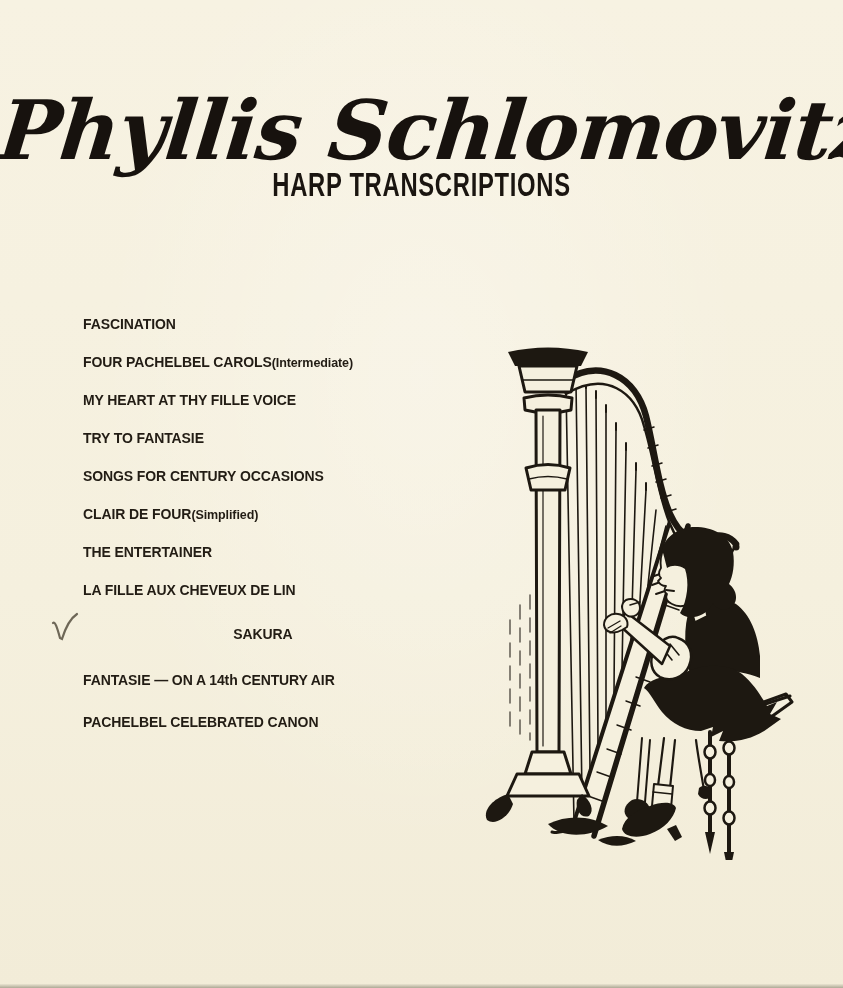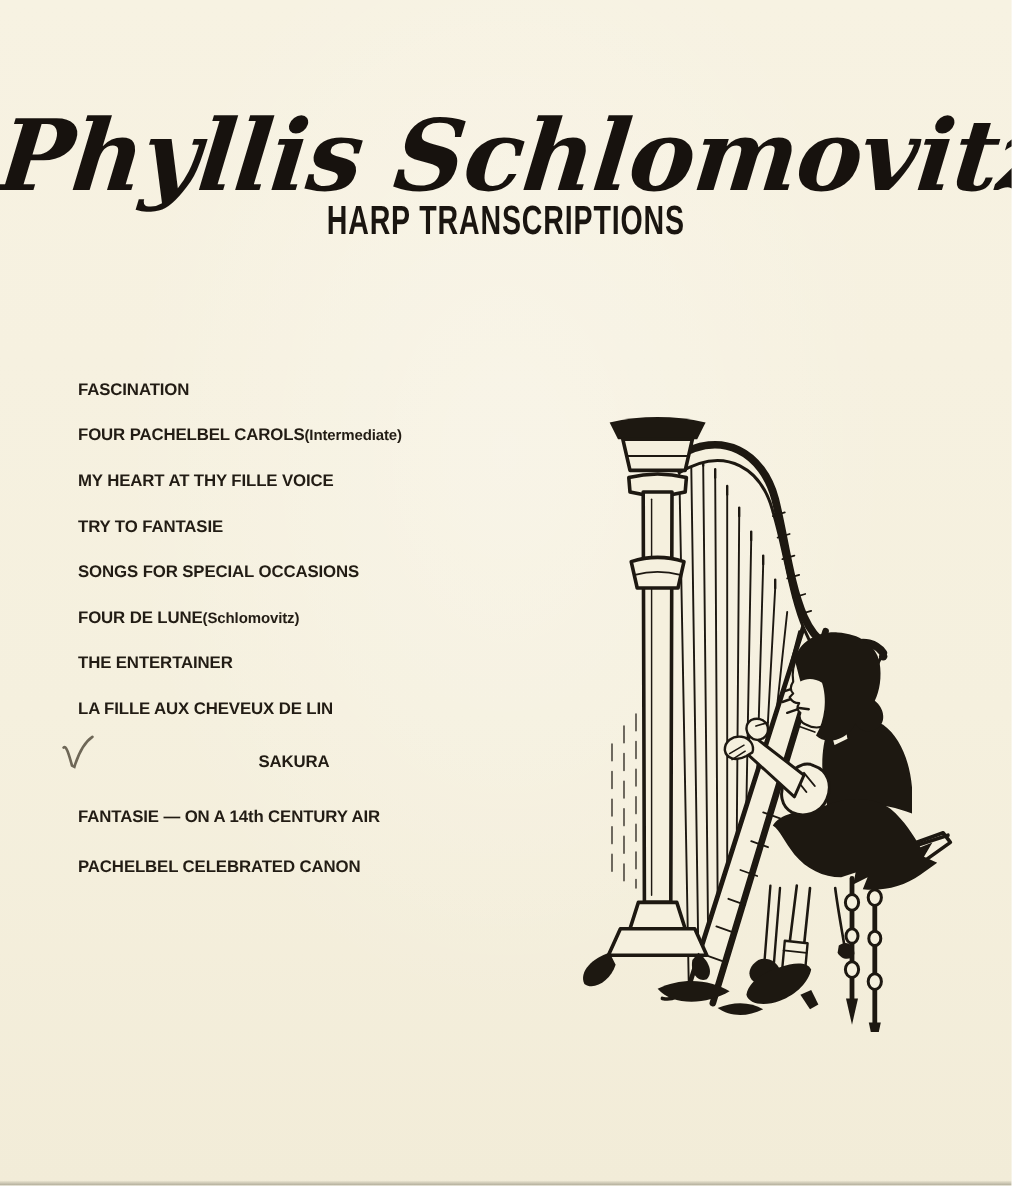--- a/index.html
+++ b/index.html
@@ -29,21 +29,21 @@
   .subtitle{
     position:absolute;top:166px;left:0;width:843px;
     text-align:center;
     font-weight:bold;font-size:34px;line-height:1.1;
     letter-spacing:1px;
     transform:scaleX(0.7);
     color:#1a1510;
     white-space:nowrap;
   }
   .songs{
-    position:absolute;left:65px;top:317px;width:360px;
+    position:absolute;left:83px;top:317px;width:360px;
   }
   .song{
     height:14px;line-height:14px;
     margin-bottom:24px;
     font-size:14px;font-weight:bold;
     letter-spacing:-0.1px;
     white-space:nowrap;
     color:#221c14;
   }
   .song:nth-child(8){margin-bottom:30px;}
@@ -70,22 +70,22 @@
 
   <h1 class="title">Phyllis Schlomovitz</h1>
 
   <div class="subtitle">HARP TRANSCRIPTIONS</div>
 
   <div class="songs">
     <div class="song"><span class="song-title">FASCINATION</span></div>
     <div class="song"><span class="song-title">FOUR PACHELBEL CAROLS</span><span class="note">(Intermediate)</span></div>
     <div class="song"><span class="song-title">MY HEART AT THY FILLE VOICE</span></div>
     <div class="song"><span class="song-title">TRY TO FANTASIE</span></div>
-    <div class="song"><span class="song-title">SONGS FOR SPECIAL OCCASIONS</span></div>
-    <div class="song"><span class="song-title">FOUR DE LUNE</span><span class="note">(Schlomovitz)</span></div>
+    <div class="song"><span class="song-title">SONGS FOR CENTURY OCCASIONS</span></div>
+    <div class="song"><span class="song-title">CLAIR DE FOUR</span><span class="note">(Simplified)</span></div>
     <div class="song"><span class="song-title">THE ENTERTAINER</span></div>
     <div class="song"><span class="song-title">LA FILLE AUX CHEVEUX DE LIN</span></div>
     <div class="song"><span class="song-title">SAKURA</span></div>
     <div class="song"><span class="song-title">FANTASIE — ON A 14th CENTURY AIR</span></div>
     <div class="song"><span class="song-title">PACHELBEL CELEBRATED CANON</span></div>
   </div>
 
   <svg class="checkmark" width="30" height="34" viewBox="0 0 30 34">
     <path d="M4,12 C6,10 8,16 11,27 L13,28 C17,15 22,7 28,3" fill="none" stroke="#6e6757" stroke-width="2.2" stroke-linecap="round"></path>
   </svg>

